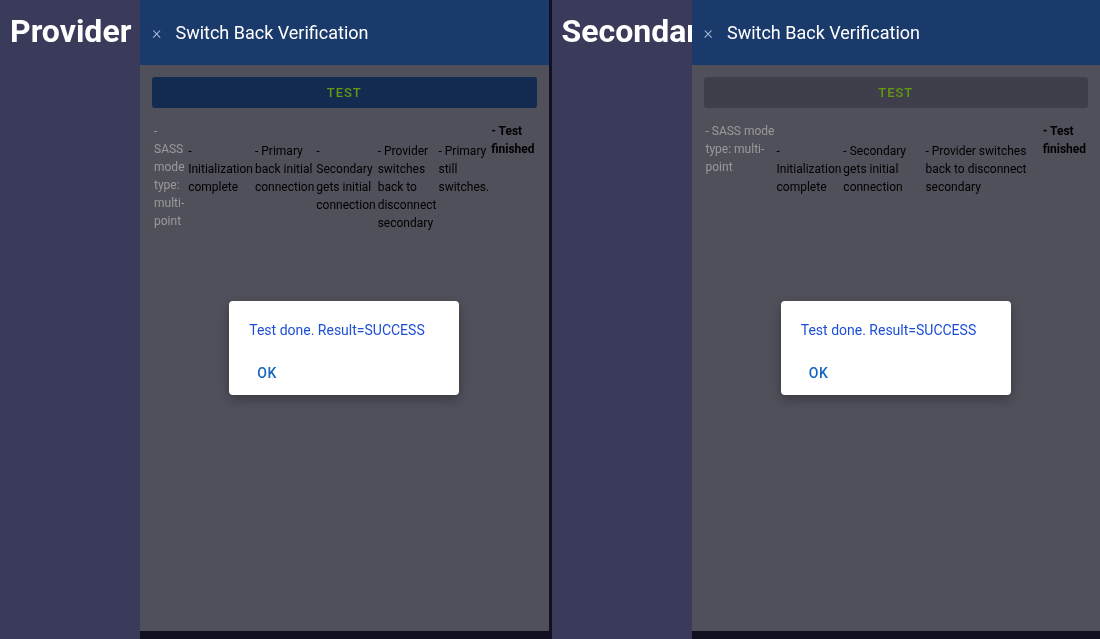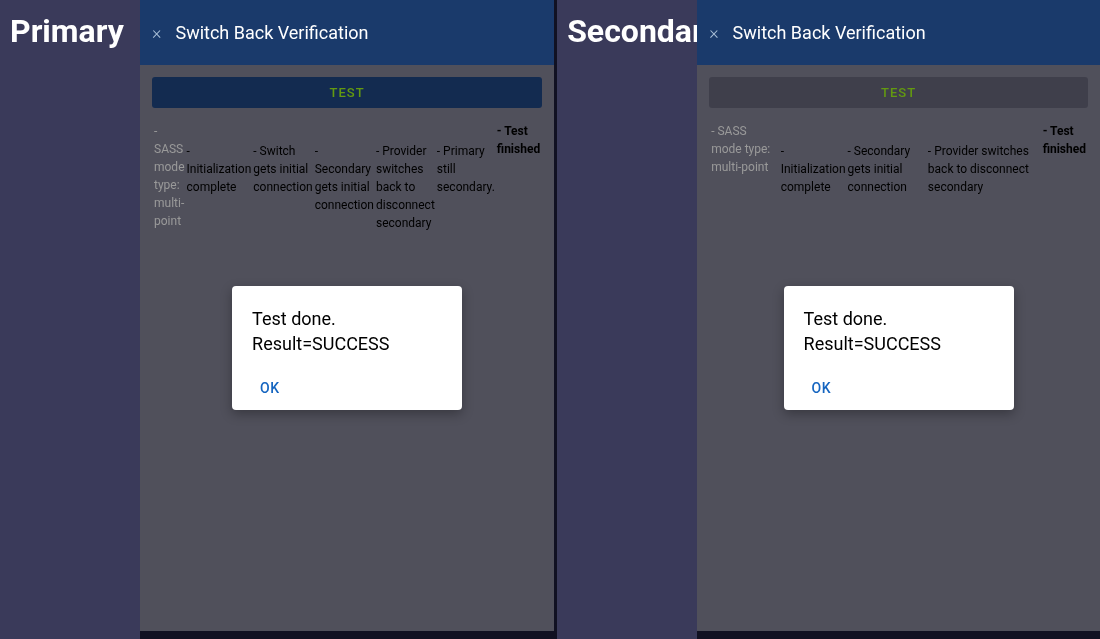--- a/index.html
+++ b/index.html
@@ -119,22 +119,22 @@
 
     .dialog-box {
       background: #ffffff;
       border-radius: 4px;
       padding: 20px 20px 10px 20px;
       width: 230px;
       box-shadow: 0 4px 12px rgba(0,0,0,0.3);
     }
 
     .dialog-message {
-      font-size: 18px;
-      color: #000000;
+      font-size: 14px;
+      color: #1d4ed8;
       margin-bottom: 20px;
       line-height: 1.4;
     }
 
     .dialog-actions {
       display: flex;
       justify-content: flex-start;
     }
 
     .dialog-ok {
@@ -156,36 +156,36 @@
       background: #111122;
       width: 100%;
       flex-shrink: 0;
     }
   </style>
 </head>
 <body>
 
 <div class="device-panel">
   <div class="device-label">
-    <span>Primary</span>
+    <span>Provider</span>
   </div>
   <div class="phone-screen">
     <div class="phone-header">
       <span class="close-btn">×</span>
       <span class="header-title">Switch Back Verification</span>
     </div>
     <div class="phone-content">
       <div class="test-button">TEST</div>
       <div class="log-area" id="primary-logs">
           <div class="log-line gray">- SASS mode type: multi-point</div>
           <div class="log-line green">- Initialization complete</div>
-          <div class="log-line green">- Switch gets initial connection</div>
+          <div class="log-line green">- Primary back initial connection</div>
           <div class="log-line green">- Secondary gets initial connection</div>
           <div class="log-line green">- Provider switches back to disconnect secondary</div>
-          <div class="log-line green">- Primary still secondary.</div>
+          <div class="log-line green">- Primary still switches.</div>
           <div class="log-line orange">- Test finished</div>
         </div>
       <div class="dialog-overlay">
         <div class="dialog-box">
           <div class="dialog-message">Test done. Result=SUCCESS</div>
           <div class="dialog-actions">
             <span class="dialog-ok">OK</span>
           </div>
         </div>
       </div>

